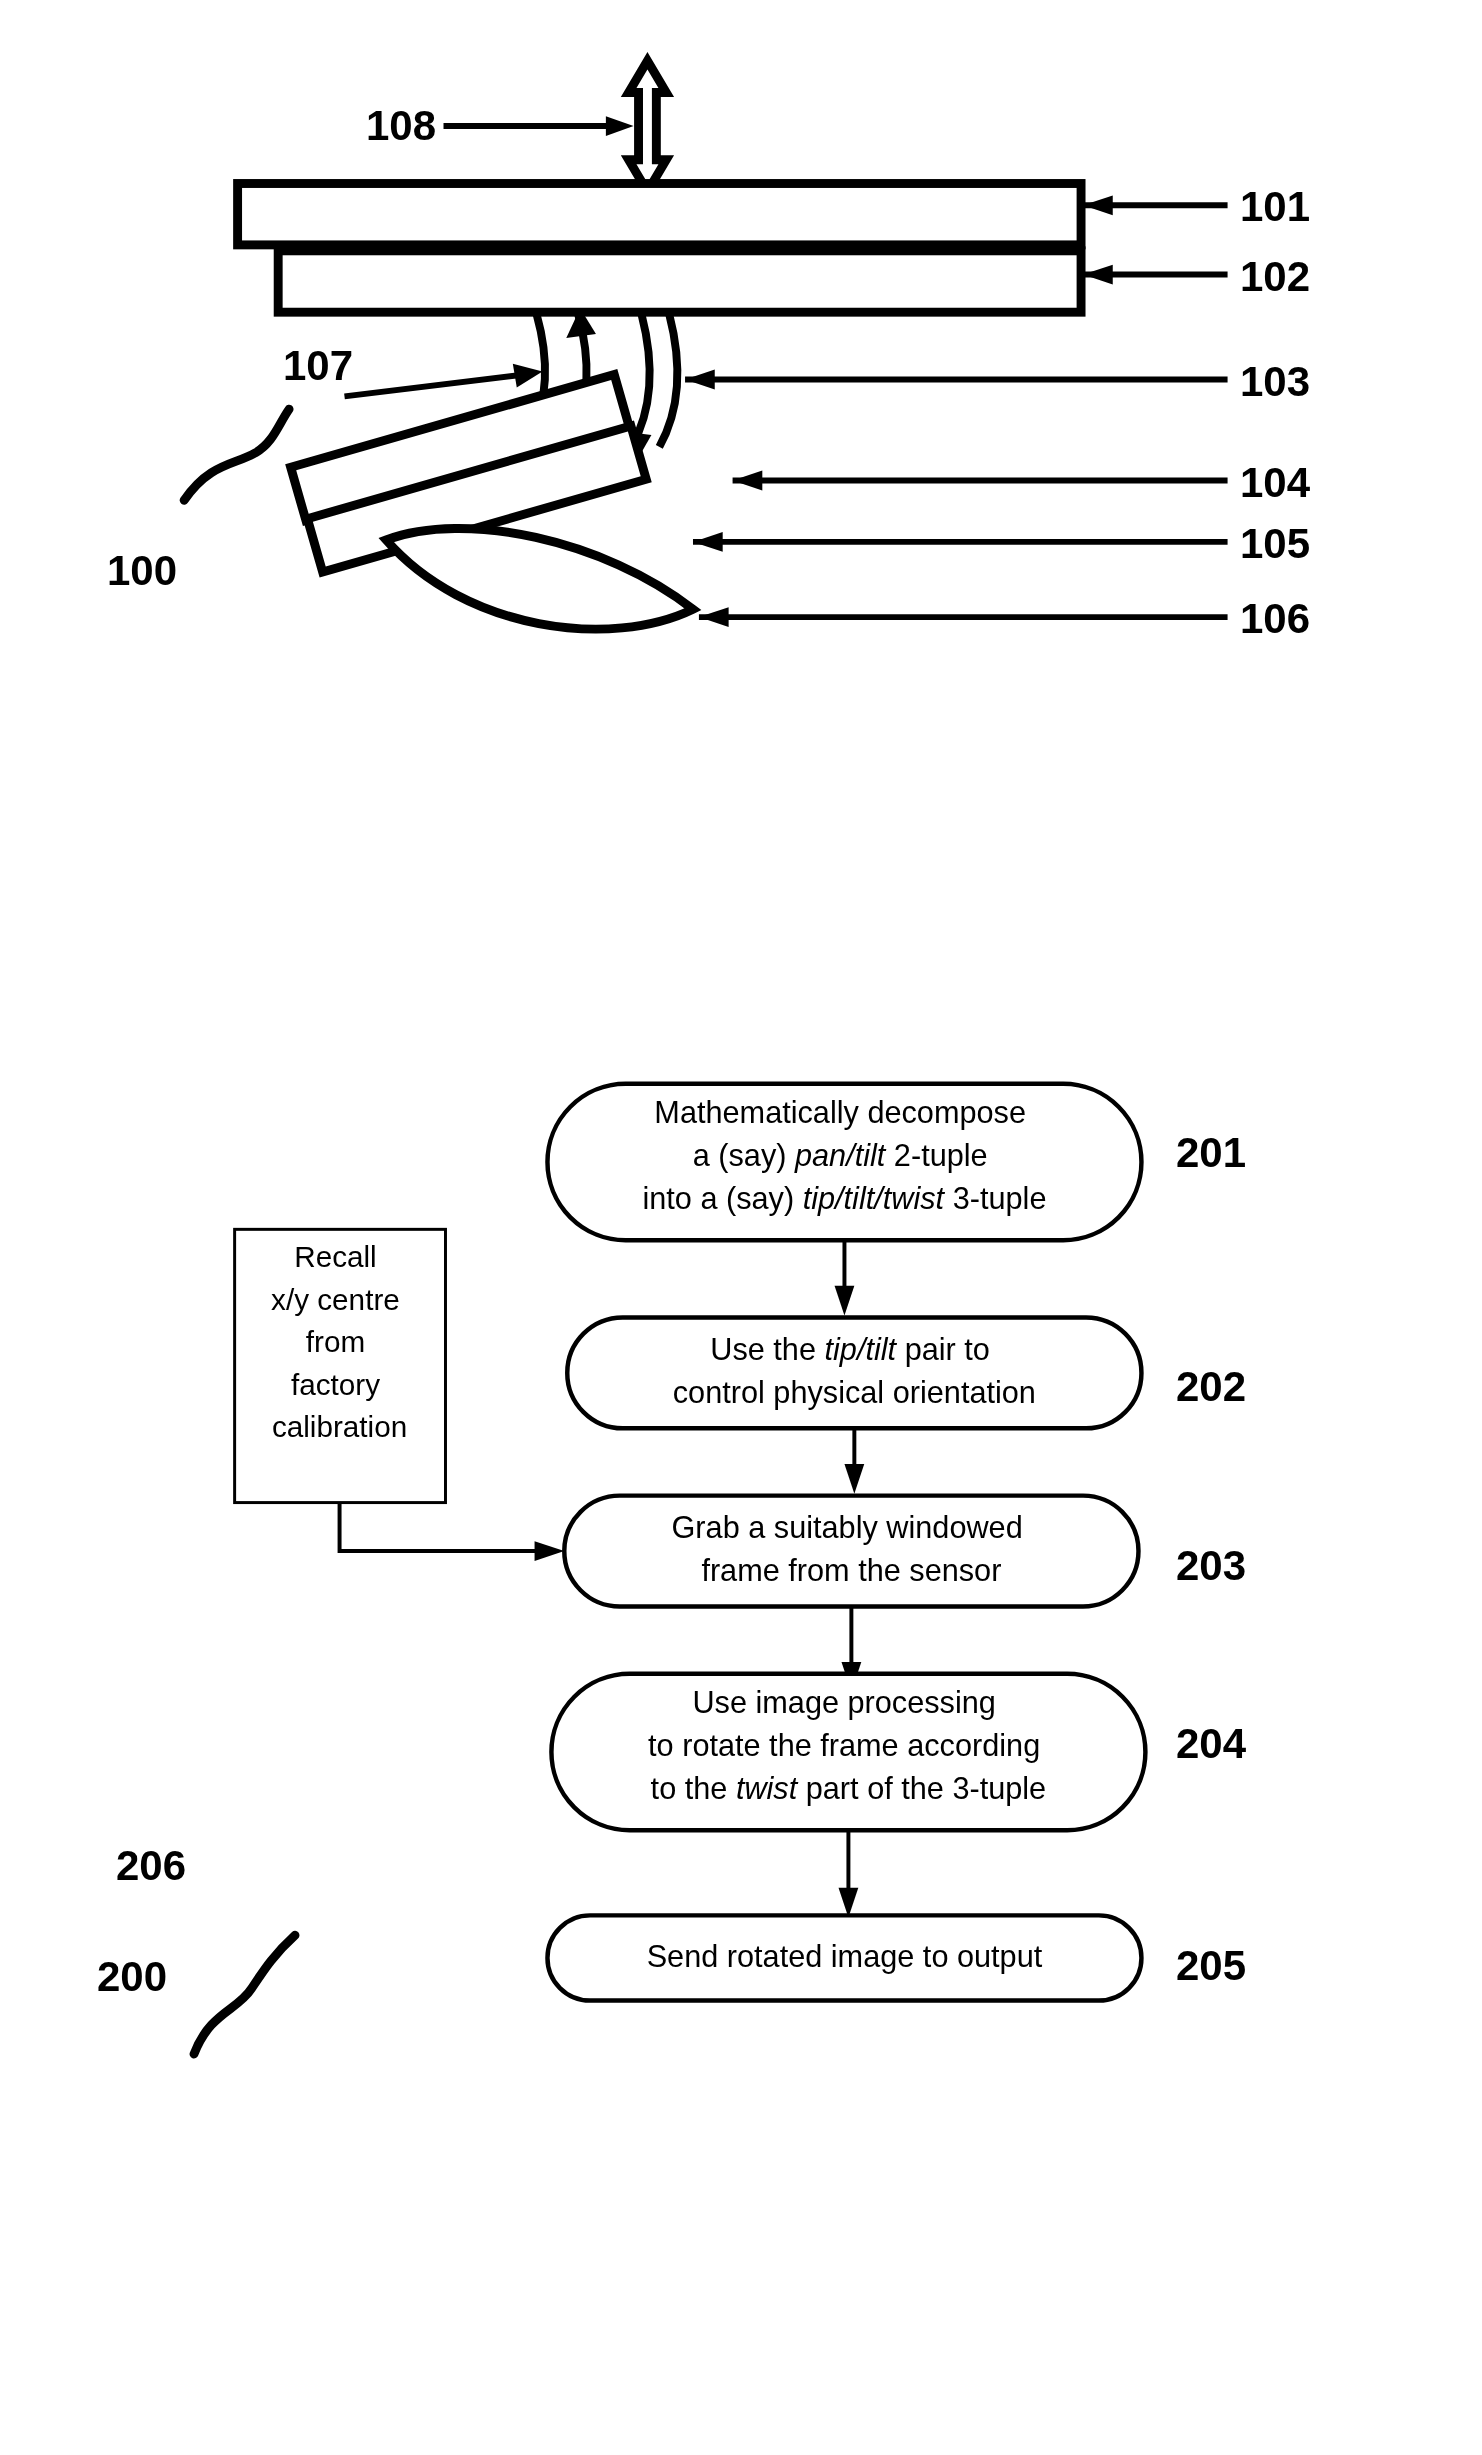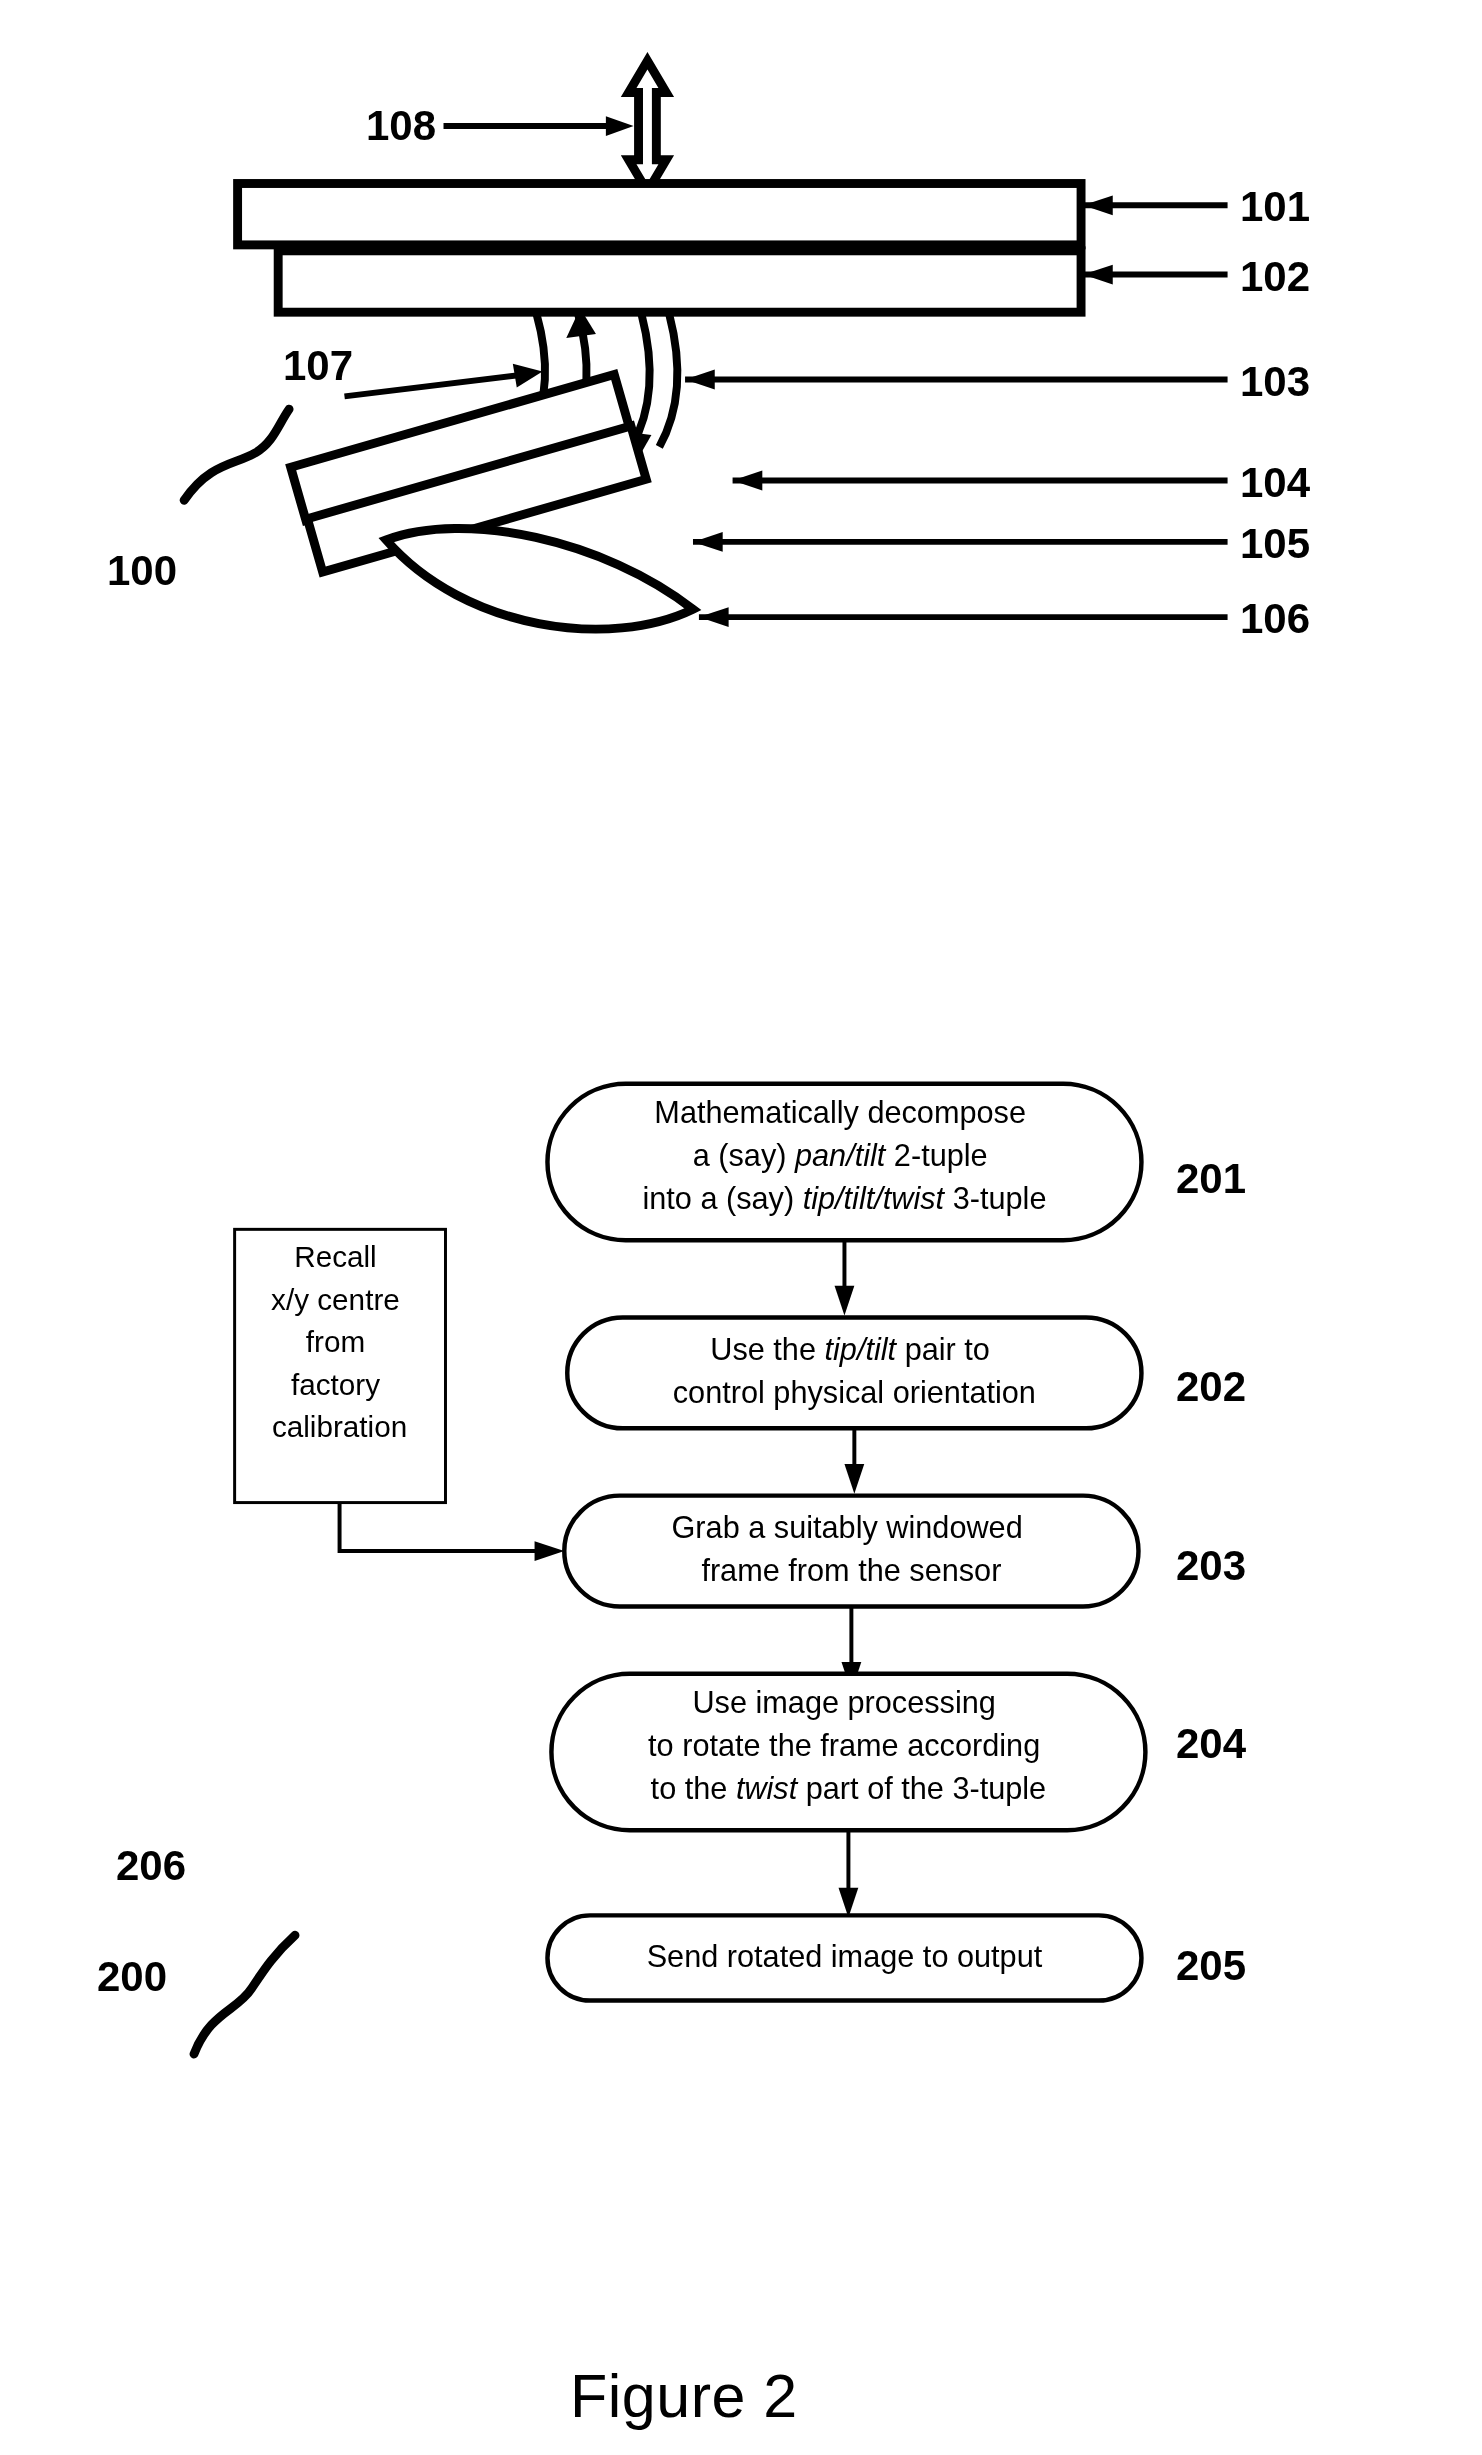--- a/index.html
+++ b/index.html
@@ -210,24 +210,23 @@
     <g>
       <rect class="flowshape" x="553" y="860" width="600" height="86" rx="43" ry="43"></rect>
       <text class="nodetext" x="853" y="912">
         <tspan id="n205l1" x="853" dy="0"><tspan>Send rotated image to output</tspan></tspan>
       </text>
     </g>
 
     <path class="squig" d="M 196 1000 C 212 958 240 956 254 934 C 266 916 276 900 298 880"></path>
   </svg>
 
-  <div class="refnum big" style="left:1176px;top:1140px;">201</div>
+  <div class="refnum big" style="left:1176px;top:1114px;">201</div>
   <div class="refnum big" style="left:1176px;top:1348px;">202</div>
   <div class="refnum big" style="left:1176px;top:1527px;">203</div>
   <div class="refnum big" style="left:1176px;top:1705px;">204</div>
   <div class="refnum big" style="left:1176px;top:1927px;">205</div>
   <div class="refnum big" style="left:116px;top:1827px;">206</div>
   <div class="refnum big" style="left:97px;top:1938px;text-align:center;">200</div>
 
-  <div class="figcap" style="left:570px;top:2346px;">Figure 2</div>
 
 </div>
 
 
 </body></html>

